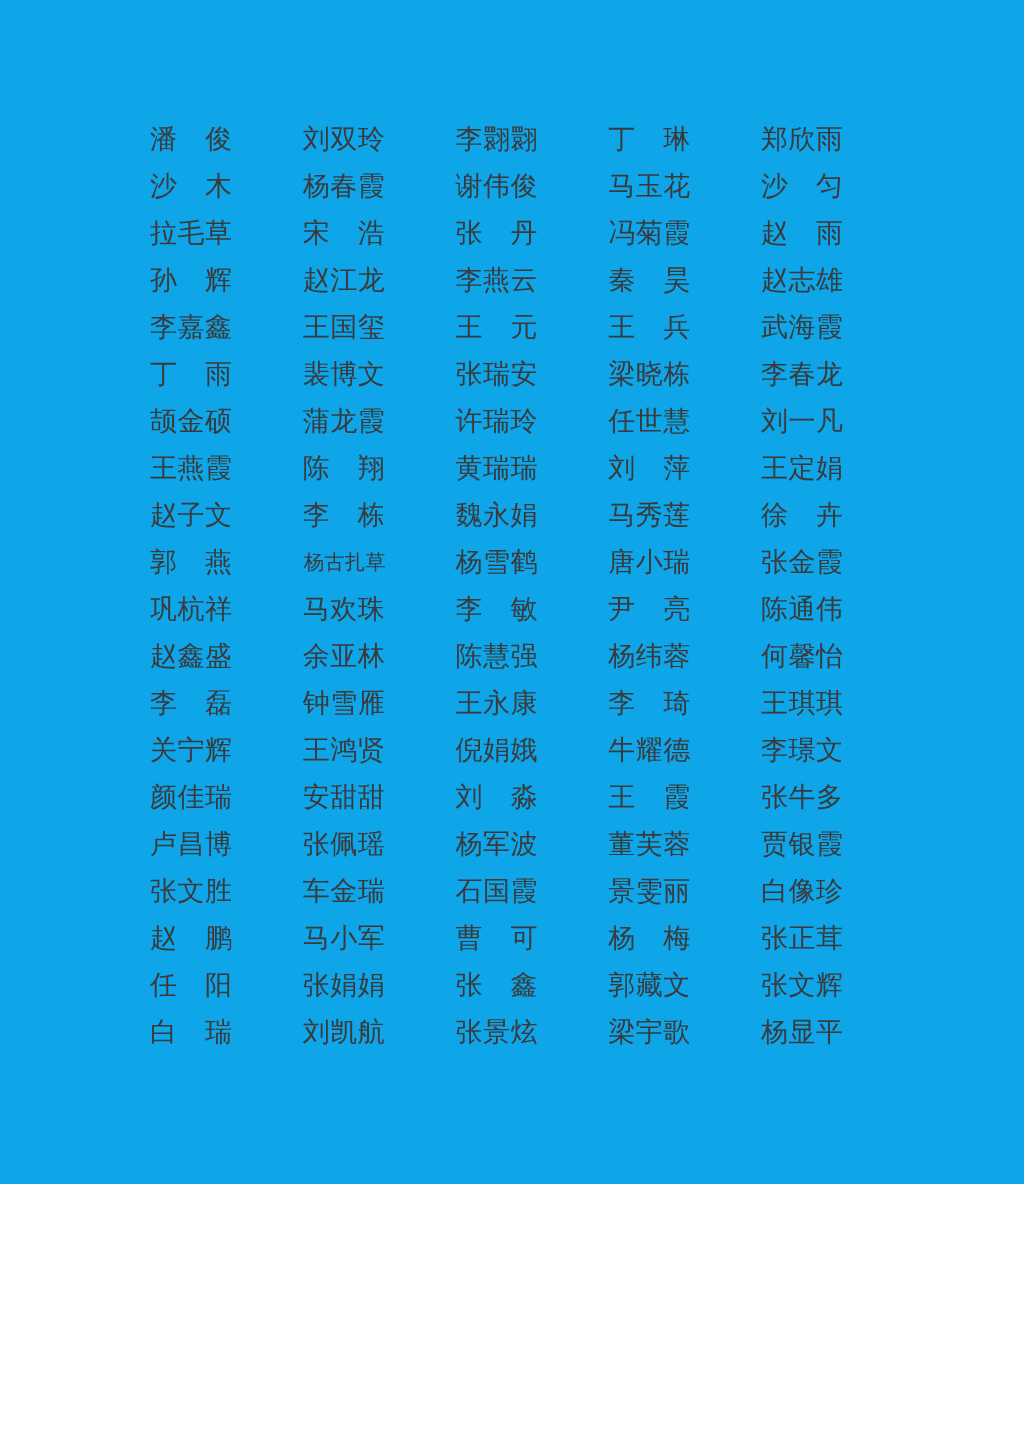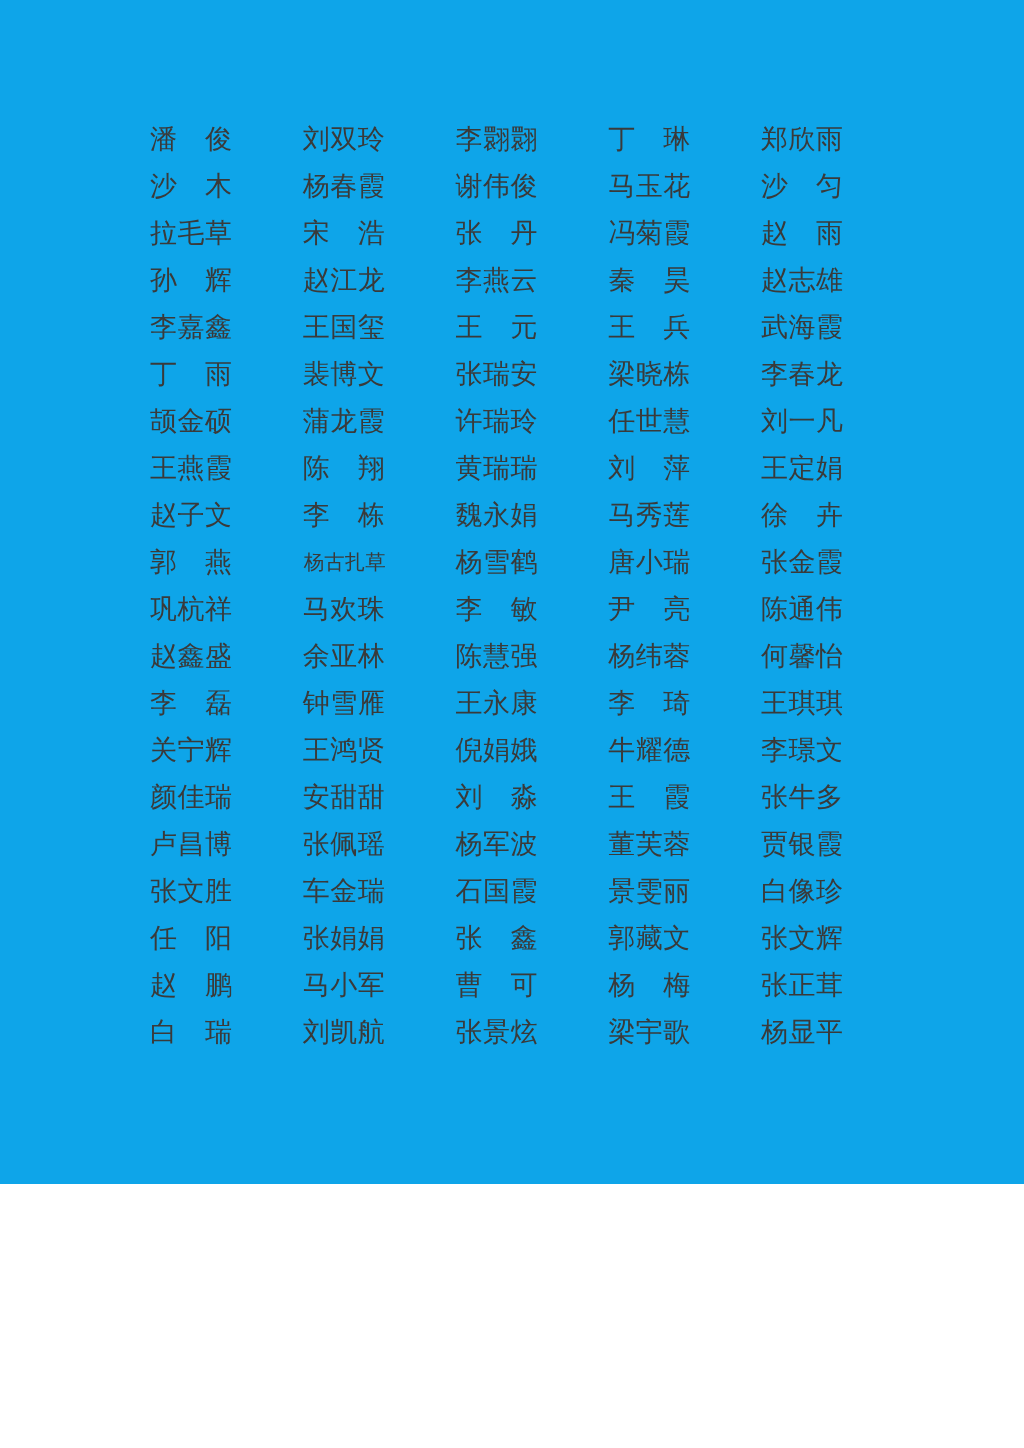--- a/index.html
+++ b/index.html
@@ -160,32 +160,32 @@
         <span class="name-cell">贾银霞</span>
       </div>
       <div class="name-row">
         <span class="name-cell">张文胜</span>
         <span class="name-cell">车金瑞</span>
         <span class="name-cell">石国霞</span>
         <span class="name-cell">景雯丽</span>
         <span class="name-cell">白像珍</span>
       </div>
       <div class="name-row">
+        <span class="name-cell">赵　鹏</span>
+        <span class="name-cell">马小军</span>
+        <span class="name-cell">曹　可</span>
+        <span class="name-cell">杨　梅</span>
+        <span class="name-cell">张正茸</span>
+      </div>
+      <div class="name-row">
         <span class="name-cell">任　阳</span>
         <span class="name-cell">张娟娟</span>
         <span class="name-cell">张　鑫</span>
         <span class="name-cell">郭藏文</span>
         <span class="name-cell">张文辉</span>
-      </div>
-      <div class="name-row">
-        <span class="name-cell">赵　鹏</span>
-        <span class="name-cell">马小军</span>
-        <span class="name-cell">曹　可</span>
-        <span class="name-cell">杨　梅</span>
-        <span class="name-cell">张正茸</span>
       </div>
       <div class="name-row">
         <span class="name-cell">白　瑞</span>
         <span class="name-cell">刘凯航</span>
         <span class="name-cell">张景炫</span>
         <span class="name-cell">梁宇歌</span>
         <span class="name-cell">杨显平</span>
       </div>
     </div>
 </div>

